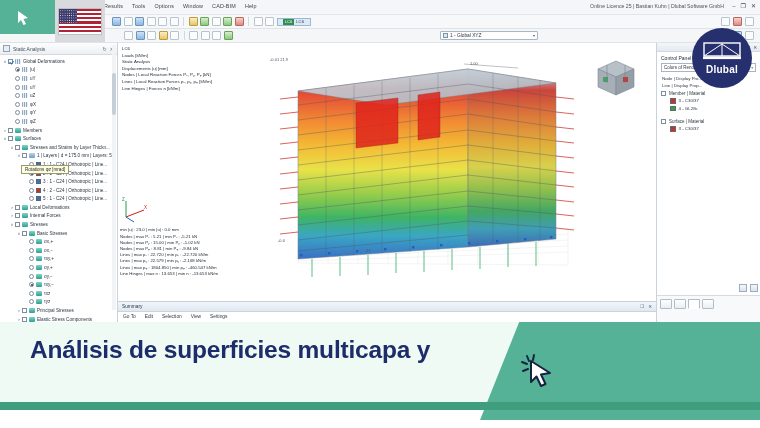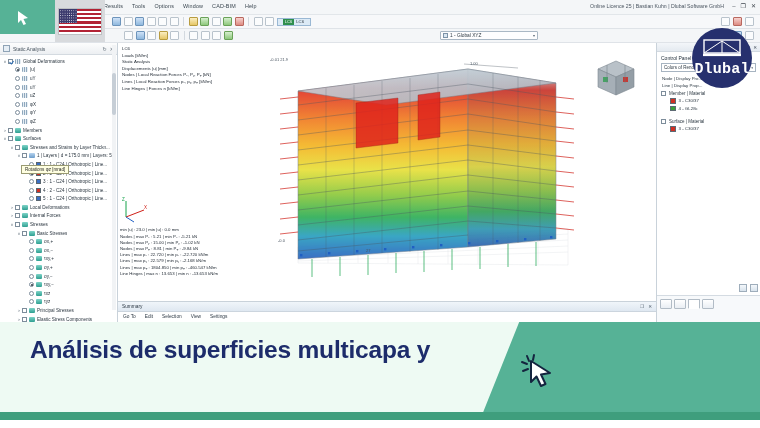--- a/index.html
+++ b/index.html
@@ -178,21 +178,21 @@
   .rp-item .sw{width:5.5px;height:5.5px;border:.5px solid #5e6a74;flex:0 0 5.5px;}
   .rp-bottom{position:absolute;left:0;bottom:0;width:104px;height:30px;border-top:1px solid #d4dbe2;background:#f7f9fb;}
   .rp-tabs{display:flex;gap:2px;padding:3px;}
   .rp-tab{width:12px;height:10px;border:.6px solid #b2bcc6;background:linear-gradient(#ffffff,#e9eef3);border-radius:1px;}
   .rp-tab.act{background:#ffffff;border-bottom-color:#ffffff;}
   .rp-toprow{position:absolute;right:3px;top:-12px;display:flex;gap:3px;}
   .rp-sq{width:8px;height:8px;border:.6px solid #9eadbb;background:linear-gradient(#f4f8fb,#d8e3ec);}
 
   
   .banner {
-    position:absolute; left:0; top:322px; width:760px; height:98px;
+    position:absolute; left:0; top:322px; width:760px; height:88px;
     background:#eefaf3;
   }
   .banner-title {
     position:absolute; left:30px; top:13px; width:470px;
     font-size:24.5px; line-height:30px; font-weight:bold;
     color:#1d2c6b; letter-spacing:-.2px;
   }
   .banner-right {
     position:absolute; right:0; top:0; width:280px; height:98px;
     background:#56b296;
@@ -226,21 +226,21 @@
   .corner-cursor{position:absolute;left:14px;top:9px;width:18px;height:18px;}
 
   
   .logo {
     position:absolute; right:8px; top:28px; width:60px; height:60px;
     border-radius:50%; background:#26306e;
     display:flex; flex-direction:column; align-items:center; justify-content:center;
     gap:2px;
   }
   .logo-mark{width:38px;height:20px;}
-  .logo-text{font-size:15px;font-weight:bold;color:#ffffff;letter-spacing:.2px;font-family:Liberation Mono, monospace;}
+  .logo-text{font-size:10px;font-weight:bold;color:#ffffff;letter-spacing:.2px;}
 </style>
 </head>
 <body>
 
 <div id="root">
 
   <div class="app">
 
     <div class="titlebar">
       <div class="menu-row" id="menubar">

